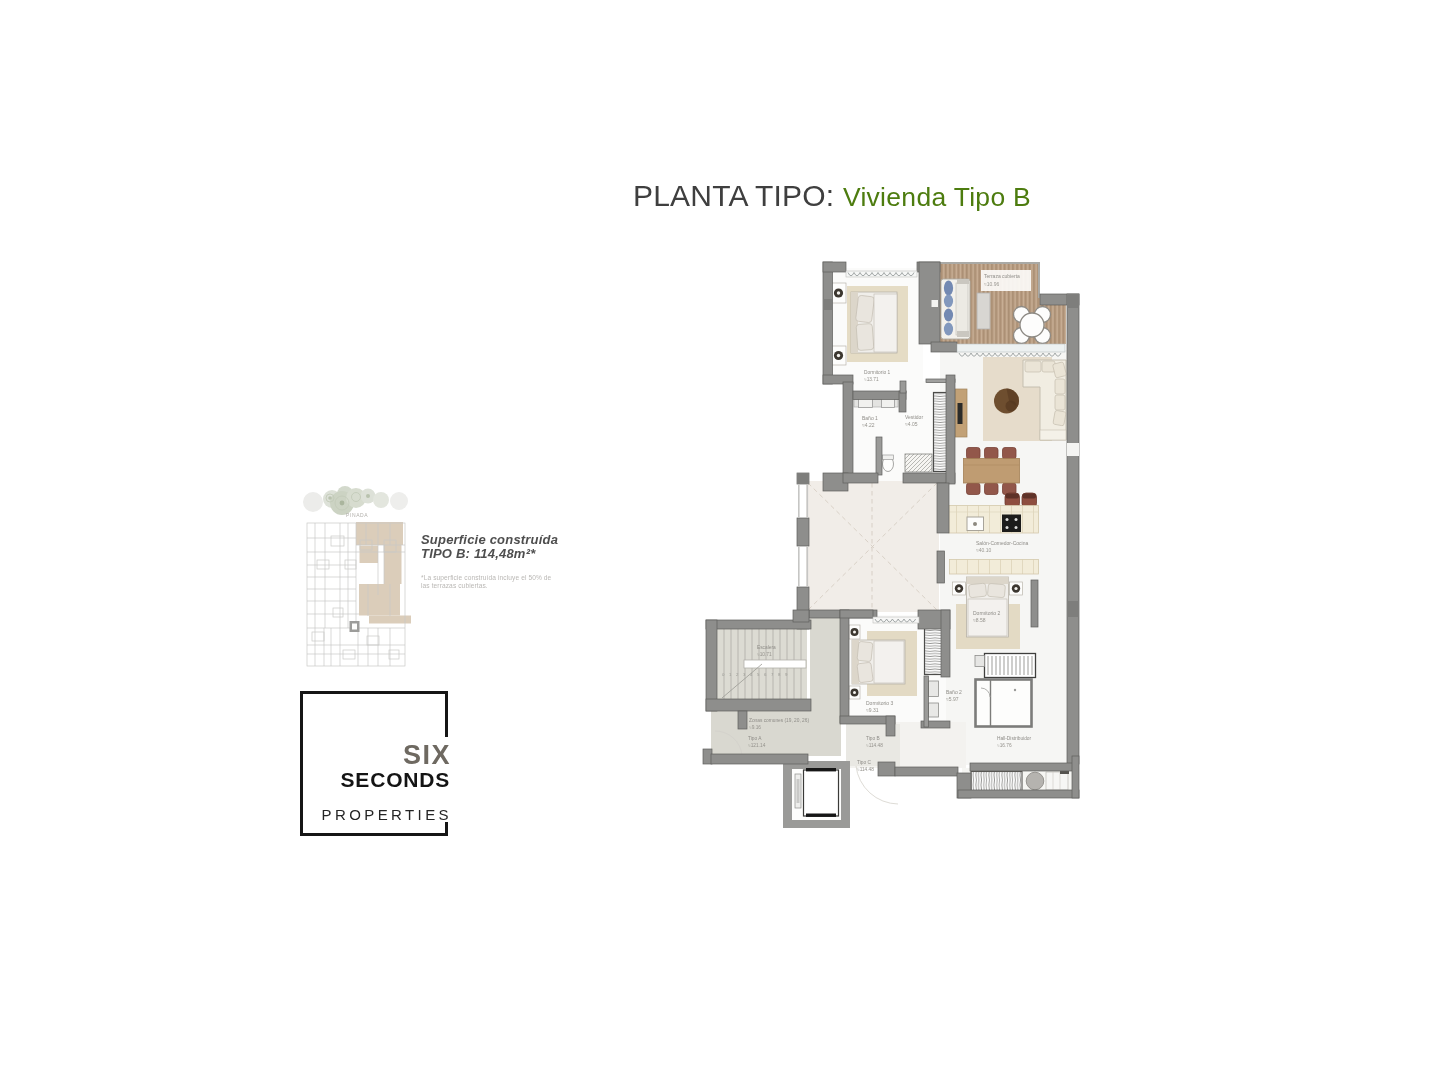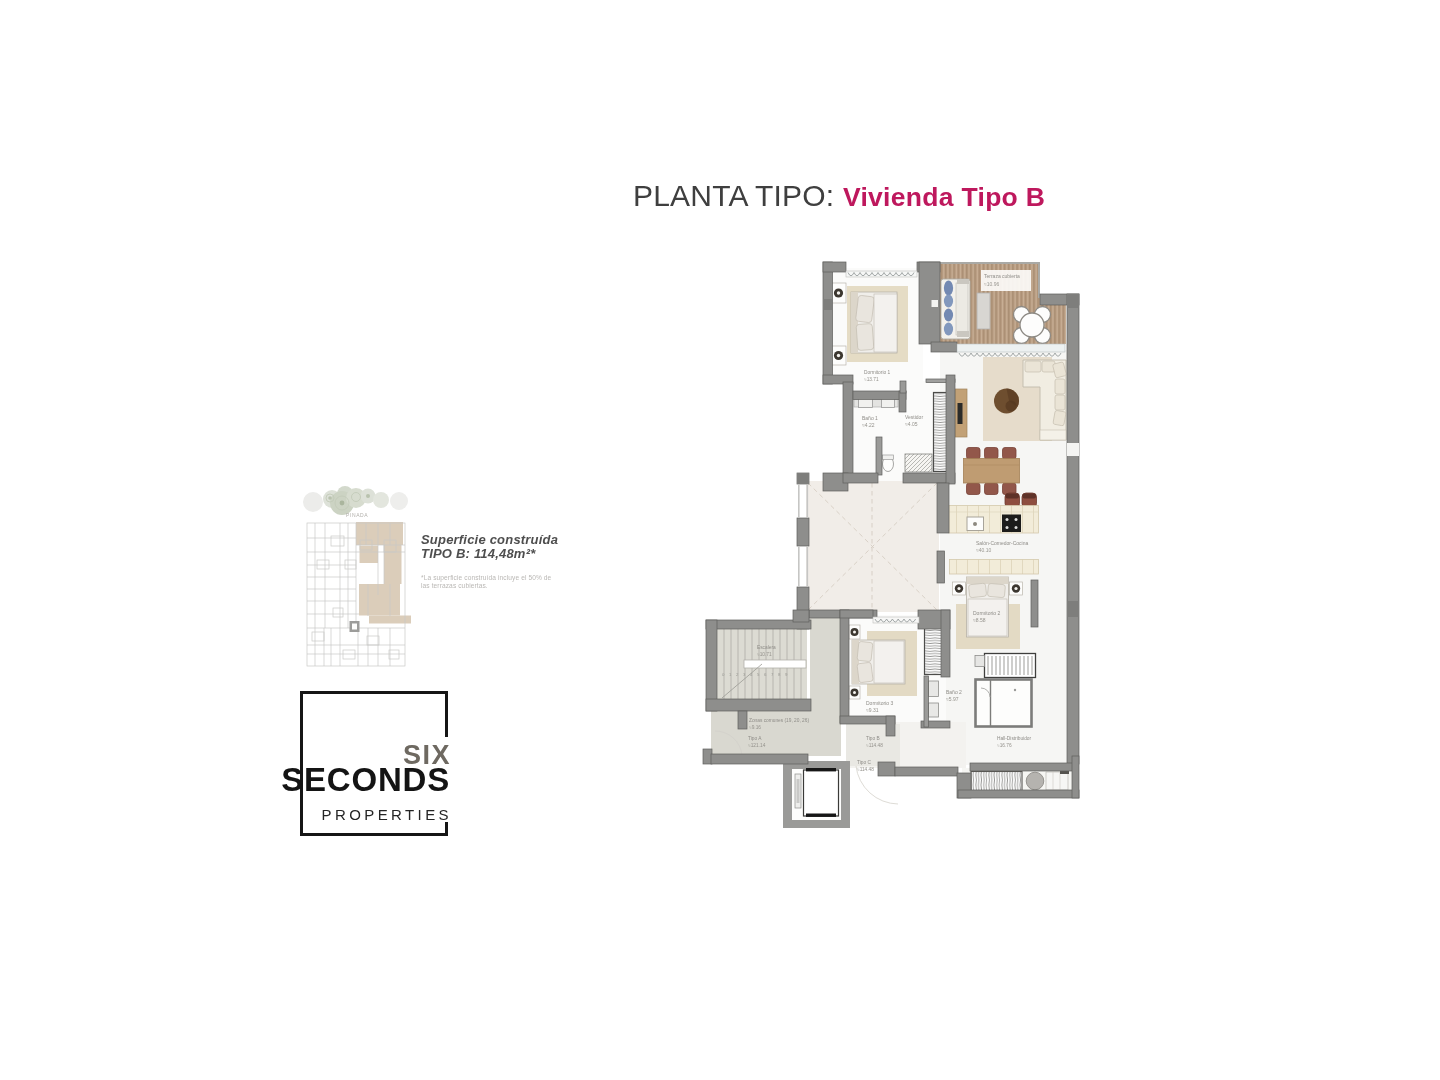--- a/index.html
+++ b/index.html
@@ -1,26 +1,26 @@
 <!DOCTYPE html>
 <html><head>
 <meta charset="utf-8">
 <style>
   html,body{margin:0;padding:0;background:#ffffff;width:1440px;height:1080px;overflow:hidden;}
   *{box-sizing:border-box;}
   #title{position:absolute;left:633px;top:181px;font-family:"Liberation Sans",sans-serif;font-size:30px;line-height:30px;letter-spacing:0.2px;color:#3f3f3f;white-space:nowrap;}
-  #title .grey{color:#be185d;font-size:26.5px;letter-spacing:0.3px;font-weight:bold;}
+  #title .grey{color:#4d7c0f;font-size:26.5px;letter-spacing:0.3px;}
   #sup{position:absolute;left:421px;top:533px;font-family:"Liberation Sans",sans-serif;font-weight:bold;font-size:13px;color:#4e4e4e;letter-spacing:0.2px;line-height:13.6px;font-style:italic;}
   #supnote{position:absolute;left:421px;top:574px;font-family:"Liberation Sans",sans-serif;font-size:6.6px;color:#bab8b5;line-height:8px;letter-spacing:0.1px;}
   
   #logo{position:absolute;left:300px;top:691px;width:148px;height:129px;text-align:right;}
   #logo .frame{position:absolute;left:0;top:0;width:148px;height:145px;border:3px solid #161616;}
   #logo .mask{position:absolute;right:-1px;top:46px;width:6px;height:85px;background:#ffffff;}
   #logo .six{position:absolute;right:-1px;top:51px;font-family:"Liberation Sans",sans-serif;font-weight:bold;font-size:27px;line-height:27px;letter-spacing:1.5px;margin-right:-2px;color:#6e6961;}
-  #logo .seconds{position:absolute;right:-2px;top:75px;font-family:"Liberation Sans",sans-serif;font-weight:bold;font-size:33px;line-height:27px;letter-spacing:0.8px;color:#141414;}
+  #logo .seconds{position:absolute;right:-2px;top:75px;font-family:"Liberation Sans",sans-serif;font-weight:bold;font-size:21px;line-height:27px;letter-spacing:0.8px;color:#141414;}
   #logo .props{position:absolute;right:-4px;top:116px;font-family:"Liberation Sans",sans-serif;font-size:15px;line-height:15px;letter-spacing:3.4px;color:#242424;}
 </style>
 </head>
 <body>
 
 <div id="title">PLANTA TIPO: <span class="grey">Vivienda Tipo B</span></div>
 
 <div id="sup">Superficie construída<br>TIPO B: 114,48m²*</div>
 
 <div id="supnote">*La superficie construída incluye el 50% de<br>las  terrazas cubiertas.</div>

